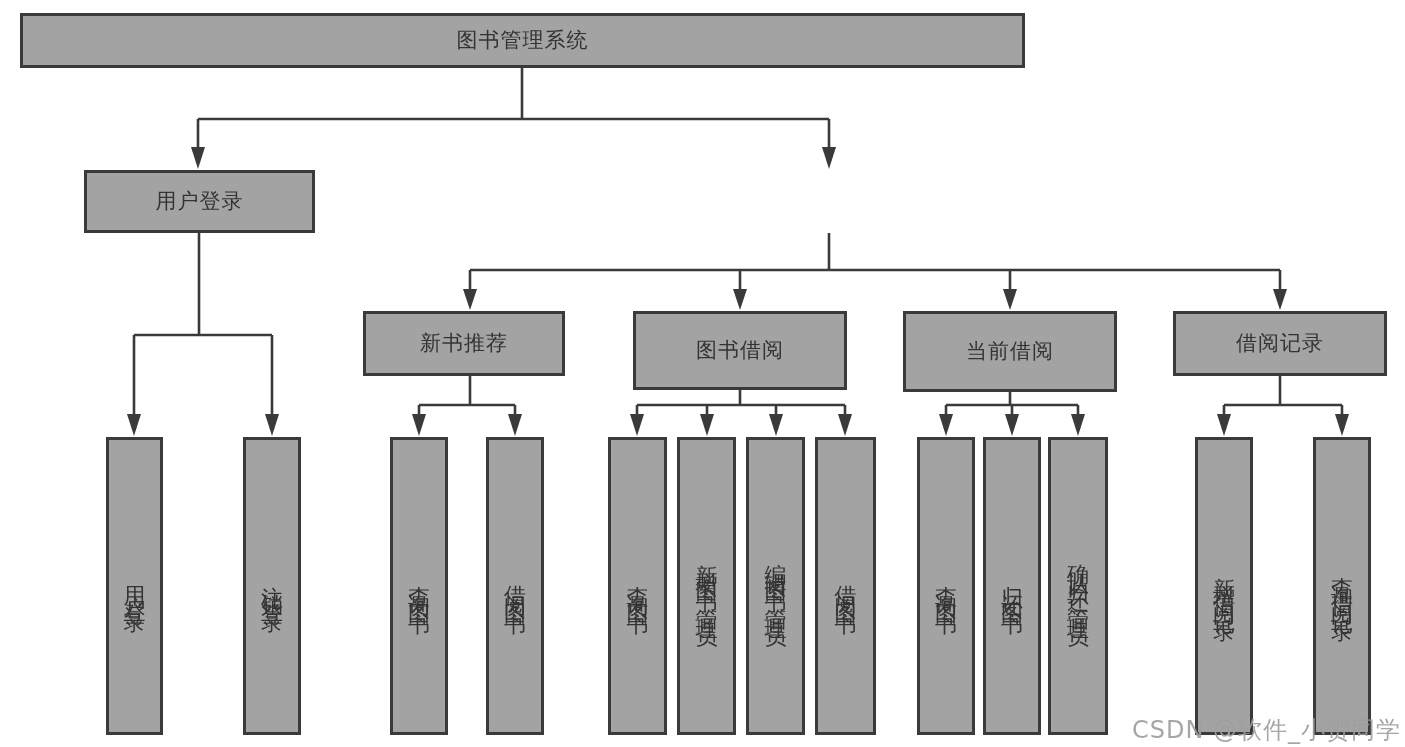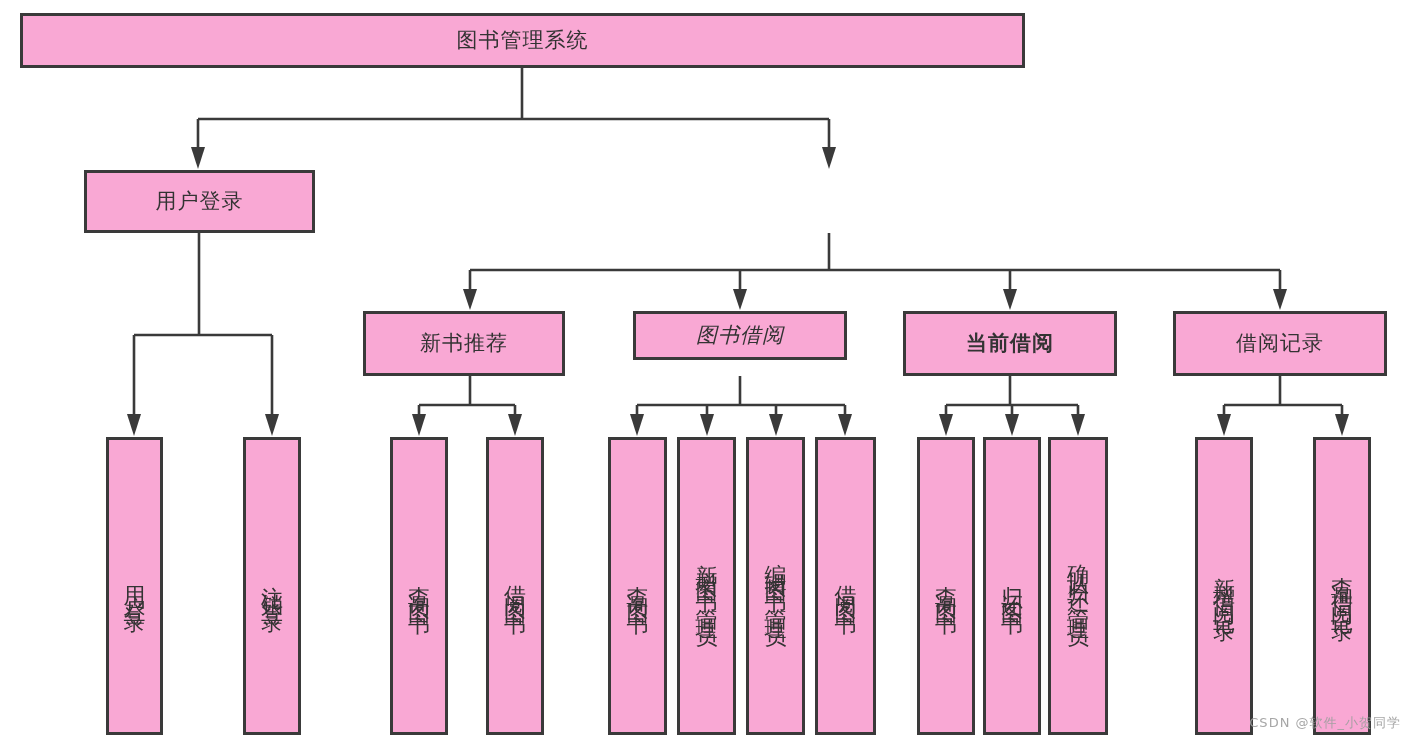--- a/index.html
+++ b/index.html
@@ -19,21 +19,21 @@
     position: absolute;
     left: 0;
     top: 0;
     width: 1405px;
     height: 747px;
     pointer-events: none;
   }
   .box {
     position: absolute;
     box-sizing: border-box;
-    background: #f9a8d4;
+    background: #a3a3a3;
     border: 3px solid #3a3a3a;
     color: #333333;
     display: flex;
     align-items: center;
     justify-content: center;
     text-align: center;
   }
   .h-box {
     font-size: 21px;
     letter-spacing: 1px;
@@ -45,33 +45,33 @@
     font-size: 22px;
     writing-mode: vertical-rl;
     text-orientation: mixed;
     letter-spacing: 9px;
     line-height: 1;
   }
   #watermark {
     position: absolute;
     right: 4px;
     top: 714px;
-    font-size: 13px;
+    font-size: 24px;
     color: rgba(158, 158, 158, 0.92);
     letter-spacing: 1px;
     z-index: 10;
     white-space: nowrap;
   }
   
   #node-root      { left: 20px;  top: 13px;  width: 1005px; height: 55px; }
   #node-user      { left: 84px;  top: 170px; width: 231px;  height: 63px; }
   #node-book      { left: 714px; top: 170px; width: 233px;  height: 63px; }
   #node-g0 { left: 363px;  top: 311px; width: 202px; height: 65px; }
-  #node-g1 { left: 633px;  top: 311px; width: 214px; height: 49px; font-style: italic; }
-  #node-g2 { left: 903px;  top: 311px; width: 214px; height: 65px; font-weight: bold; }
+  #node-g1 { left: 633px;  top: 311px; width: 214px; height: 79px; }
+  #node-g2 { left: 903px;  top: 311px; width: 214px; height: 81px; }
   #node-g3 { left: 1173px; top: 311px; width: 214px; height: 65px; }
   #leaf-u0 { left: 106px;  width: 57px; }
   #leaf-u1 { left: 243px;  width: 58px; }
   #leaf-a0 { left: 390px;  width: 58px; }
   #leaf-a1 { left: 486px;  width: 58px; }
   #leaf-b0 { left: 608px;  width: 59px; }
   #leaf-b1 { left: 677px;  width: 59px; }
   #leaf-b2 { left: 746px;  width: 59px; }
   #leaf-b3 { left: 815px;  width: 61px; }
   #leaf-c0 { left: 917px;  width: 58px; }

